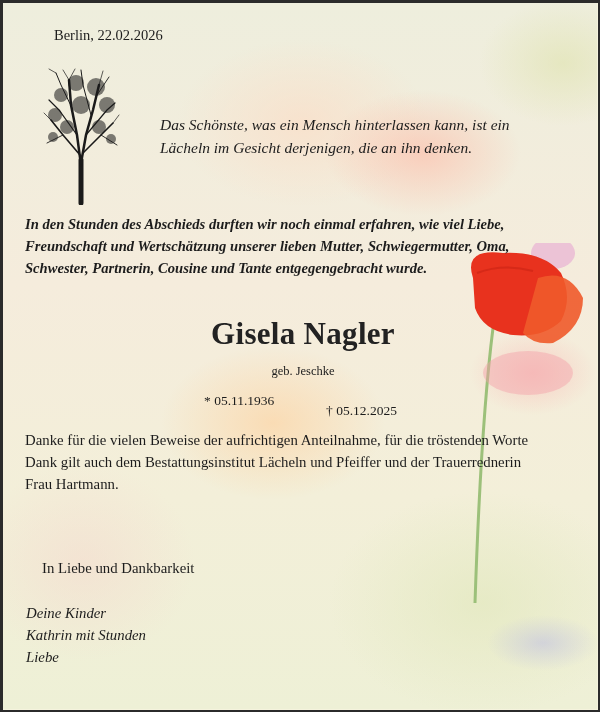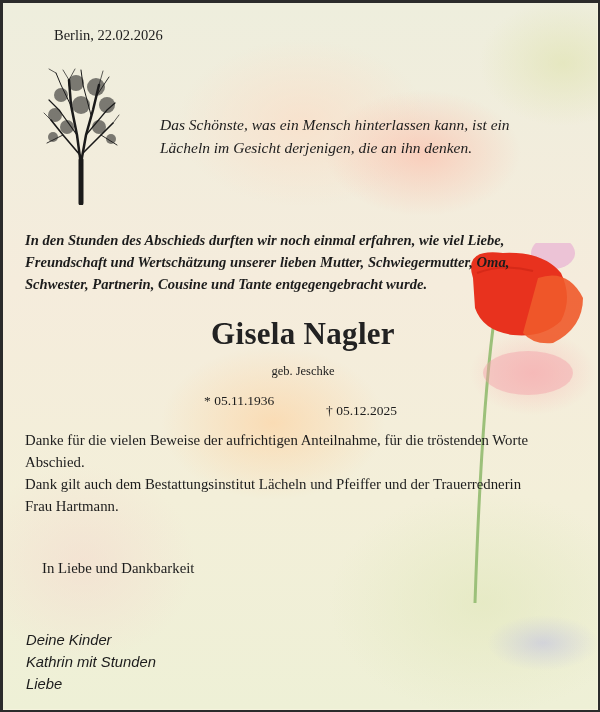--- a/index.html
+++ b/index.html
@@ -18,29 +18,29 @@
       radial-gradient(ellipse 220px 160px at 480px 600px, rgba(226,232,190,0.7), rgba(226,232,190,0) 70%),
       radial-gradient(ellipse 160px 140px at 80px 560px, rgba(245,215,205,0.5), rgba(245,215,205,0) 70%),
       linear-gradient(180deg, #eeeedd 0%, #f5ecdc 40%, #f3efd9 70%, #eef0d6 100%);
     font-family: "DejaVu Serif", "Liberation Serif", serif;
     color: #1c1c1c;
   }
   .abs { position: absolute; }
   .place-date { left: 23px; top: 24px; font-size: 14.5px; font-family: "Liberation Serif", serif; margin-left: 28px; }
   .tree { left: 38px; top: 62px; width: 80px; height: 140px; }
   .quote { left: 157px; top: 110px; width: 430px; font-size: 15.5px; line-height: 23px; font-style: italic; font-family: "Liberation Serif", serif; }
-  .intro { left: 22px; top: 226px; width: 570px; font-size: 14.6px; line-height: 22px; font-style: italic; font-weight: bold; font-family: "Liberation Serif", serif; z-index: 3; }
+  .intro { left: 22px; top: 210px; width: 570px; font-size: 14.6px; line-height: 22px; font-style: italic; font-weight: bold; font-family: "Liberation Serif", serif; z-index: 3; }
   .poppy { left: 440px; top: 240px; width: 160px; height: 360px; z-index: 2; }
   .name { left: 0; width: 600px; top: 313px; text-align: center; font-size: 31px; font-weight: bold; font-family: "Liberation Serif", serif; color: #222; letter-spacing: 0.3px; }
   .maiden { left: 0; width: 600px; top: 361px; text-align: center; font-size: 12.5px; font-family: "Liberation Serif", serif; }
   .birth { left: 201px; top: 390px; font-size: 13.5px; font-family: "Liberation Serif", serif; }
   .death { left: 323px; top: 390px; font-size: 13.5px; font-family: "Liberation Serif", serif; margin-top: 10px; }
   .thanks { left: 22px; top: 426px; width: 560px; font-size: 14.8px; line-height: 22px; font-family: Liberation Serif, serif; z-index: 3; }
   .closing { left: 39px; top: 557px; font-size: 14.8px; font-family: "Liberation Serif", serif; }
-  .signers { left: 23px; top: 626px; font-size: 14.8px; line-height: 22px; font-style: italic; font-family: Liberation Sans, sans-serif; }
+  .signers { left: 23px; top: 599px; font-size: 14.8px; line-height: 22px; font-style: italic; font-family: Liberation Serif, serif; }
   .signers div { height: 22px; }
   .deco { z-index: 1; }
 </style>
 </head>
 <body>
 
 <div class="card">
 
   <div class="abs place-date">Berlin, 22.02.2026</div>
 
@@ -94,21 +94,20 @@
     <div>Schwester, Partnerin, Cousine und Tante entgegengebracht wurde.</div>
   </div>
 
   <div class="abs name">Gisela Nagler</div>
   <div class="abs maiden">geb. Jeschke</div>
   <div class="abs birth">* 05.11.1936</div>
   <div class="abs death">† 05.12.2025</div>
 
   <div class="abs thanks">
     <div>Danke für die vielen Beweise der aufrichtigen Anteilnahme, für die tröstenden Worte</div>
-    <div>Abschied.</div>
     <div>Dank gilt auch dem Bestattungsinstitut Lächeln und Pfeiffer und der Trauerrednerin</div>
     <div>Frau Hartmann.</div>
   </div>
 
   <div class="abs closing">In Liebe und Dankbarkeit</div>
 
   <div class="abs signers">
     <div>Deine Kinder</div>
     <div>Kathrin mit Stunden</div>
     <div>Liebe</div>

